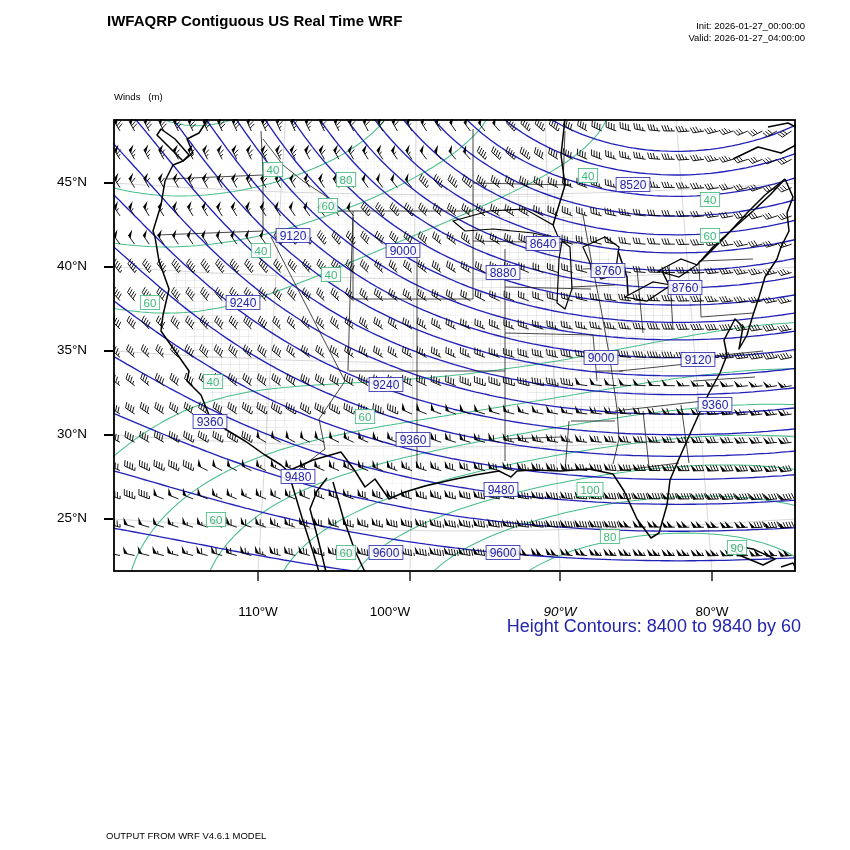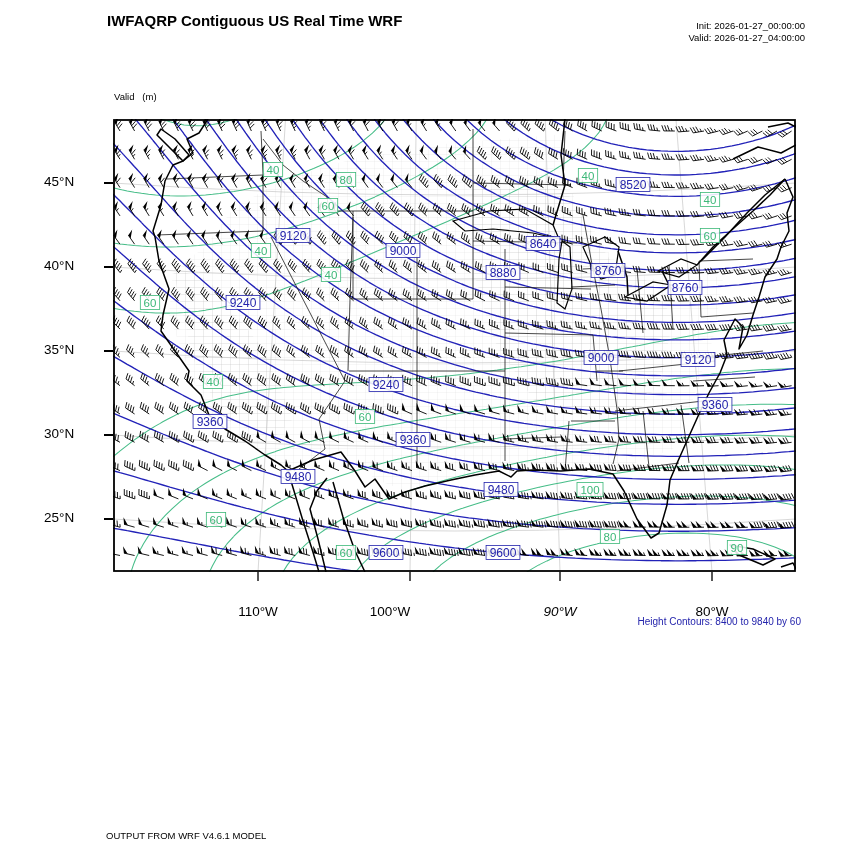--- a/index.html
+++ b/index.html
@@ -4,39 +4,39 @@
 <style>
   html,body{margin:0;padding:0;background:#fff;}
   .page{position:relative;width:850px;height:850px;background:#fff;overflow:hidden;
         font-family:"Liberation Sans","DejaVu Sans",sans-serif;color:#000;border-radius:27px;}
   .title{position:absolute;left:107px;top:12px;font-size:15px;font-weight:bold;white-space:pre;}
   .stamp{position:absolute;right:45px;top:20px;text-align:right;font-size:9.5px;line-height:11.5px;}
   .stamp .init{font-weight:normal;}
   .legend{position:absolute;left:114px;top:66px;font-size:9.5px;line-height:12.3px;white-space:pre;}
   #map{position:absolute;left:113px;top:119px;width:683px;height:453px;}
   #map svg{display:block;}
-  .latlab{position:absolute;left:44px;width:56px;text-align:left;font-size:13.5px;}
+  .latlab{position:absolute;left:44px;width:56px;text-align:center;font-size:13.5px;}
   .lonlab{position:absolute;top:583px;width:66px;text-align:center;font-size:13.5px;margin-top:21px;}
   .tickL{position:absolute;width:9px;height:1.5px;background:#000;left:104px;}
   .tickB{position:absolute;width:1.5px;height:9px;background:#555;top:572px;}
-  .cinfo{position:absolute;right:49px;text-align:right;font-size:10px;}
+  .cinfo{position:absolute;right:49px;text-align:right;font-size:18px;}
   .footer{position:absolute;left:106px;top:806px;font-size:9.5px;line-height:12px;white-space:pre;}
   svg text{font-family:"Liberation Sans","DejaVu Sans",sans-serif;}
 </style>
 </head>
 <body>
 
 <div class="page">
   <div class="title">IWFAQRP Contiguous US Real Time WRF</div>
   <div class="stamp">
     <div class="init">Init: 2026-01-27_00:00:00</div>
     <div class="valid">Valid: 2026-01-27_04:00:00</div>
   </div>
   <div class="legend">
-    <div>Valid   (m)</div>
+    <div>Winds   (m)</div>
     <div>Wind Speed   (kts)</div>
     <div>Winds   (kts)</div>
   </div>
 
   <div id="map">
       <svg width="683" height="453" viewBox="0 0 683 453">
         <defs>
           <clipPath id="mclip">
             <rect x="0" y="0" width="683" height="453"></rect>
           </clipPath>

